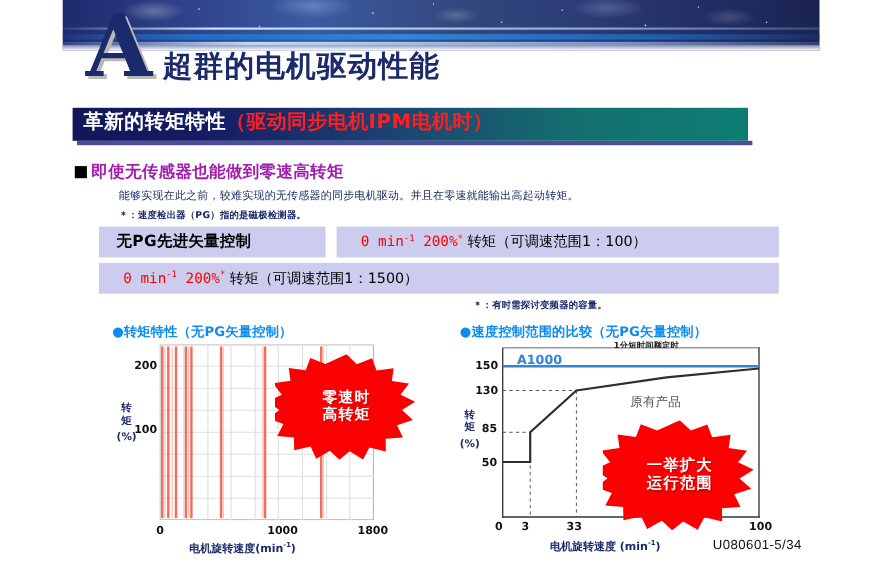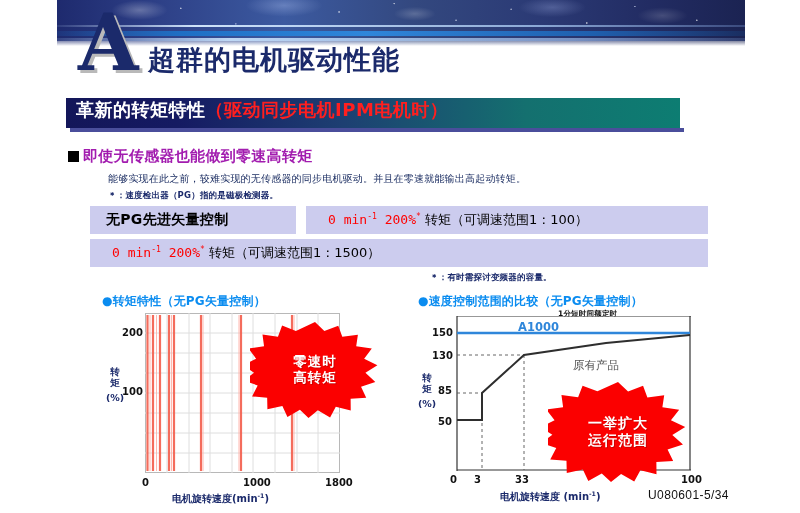--- a/index.html
+++ b/index.html
@@ -260,21 +260,21 @@
         <line x1="26" y1="77" x2="26" y2="154"></line>
         <line x1="68" y1="39" x2="68" y2="154"></line>
       </g>
 
       <line x1="1" y1="17" x2="234" y2="17" stroke="#2f86da" stroke-width="2.4"></line>
 
       <polyline fill="none" stroke="#2e2e2e" stroke-width="2" points="1,104 26,104 26,77 68,39 150,27 234,19"></polyline>
     </svg>
   </div>
 
-  <div style="position:absolute;left:470px;top:320px;font-size:11.5px;font-weight:700;color:#2f86da;font-family:'DejaVu Sans','Liberation Sans',sans-serif;margin-left:48px;">A1000</div>
+  <div style="position:absolute;left:470px;top:320px;font-size:11.5px;font-weight:700;color:#2f86da;font-family:'DejaVu Sans','Liberation Sans',sans-serif;">A1000</div>
   <div style="position:absolute;left:573px;top:358px;font-size:11.5px;color:#555;font-family:'DejaVu Serif','Liberation Serif',serif;">原有产品</div>
 
   <div class="tick" style="left:450px;top:474px;">0</div>
   <div class="tick" style="left:474px;top:474px;">3</div>
   <div class="tick" style="left:515px;top:474px;">33</div>
   <div class="tick" style="left:681px;top:474px;">100</div>
 
   <div class="axis-x-label" style="left:500px;top:490px;">
     <span>电机旋转速度 (min</span><sup>-1</sup><span>)</span>
   </div>

